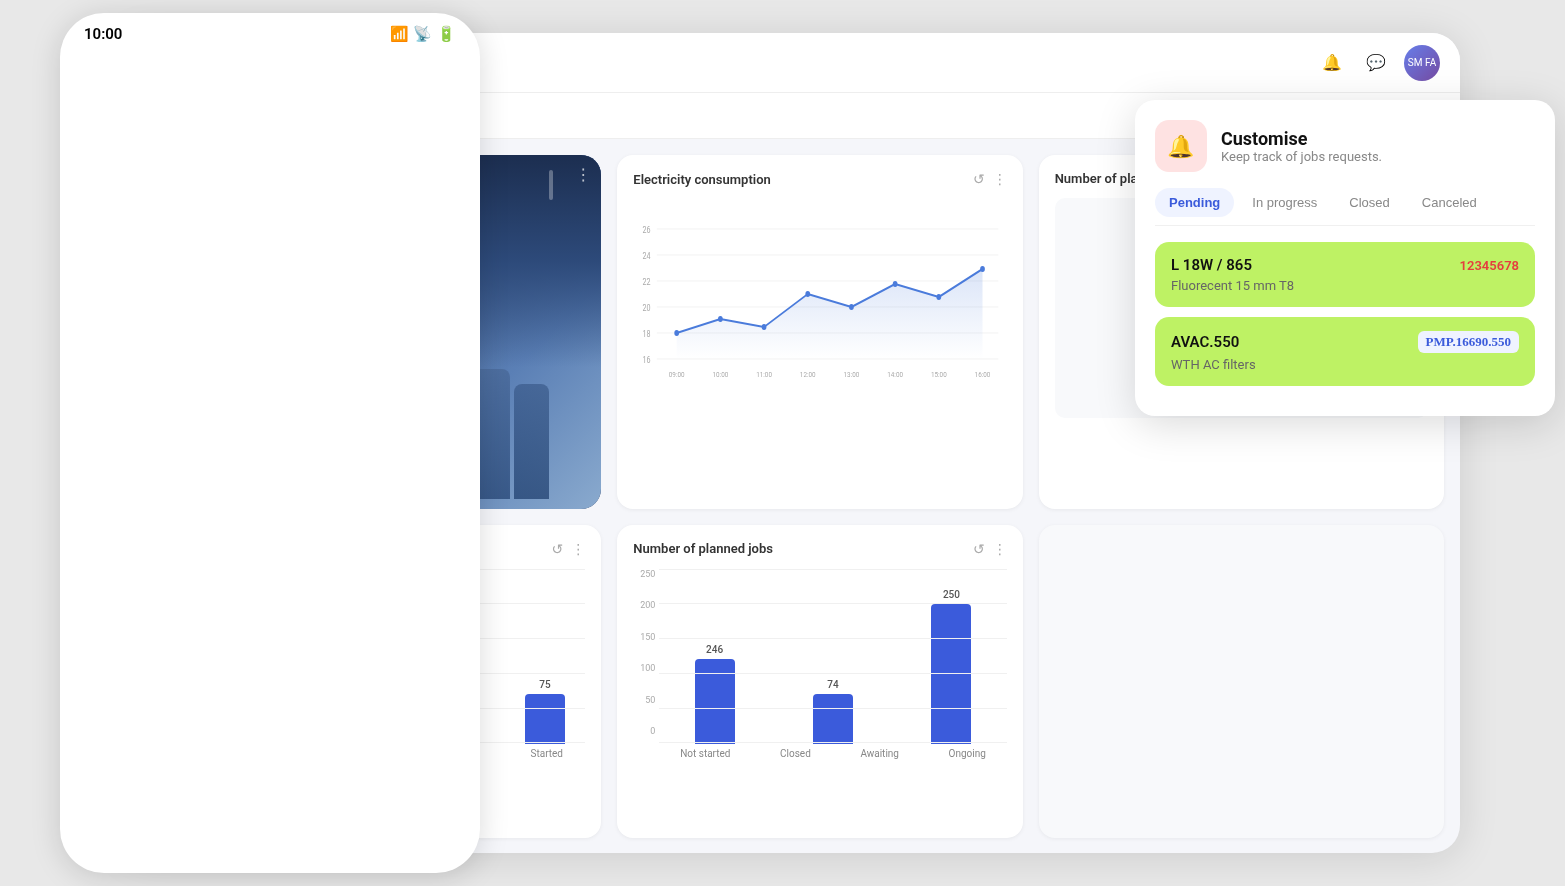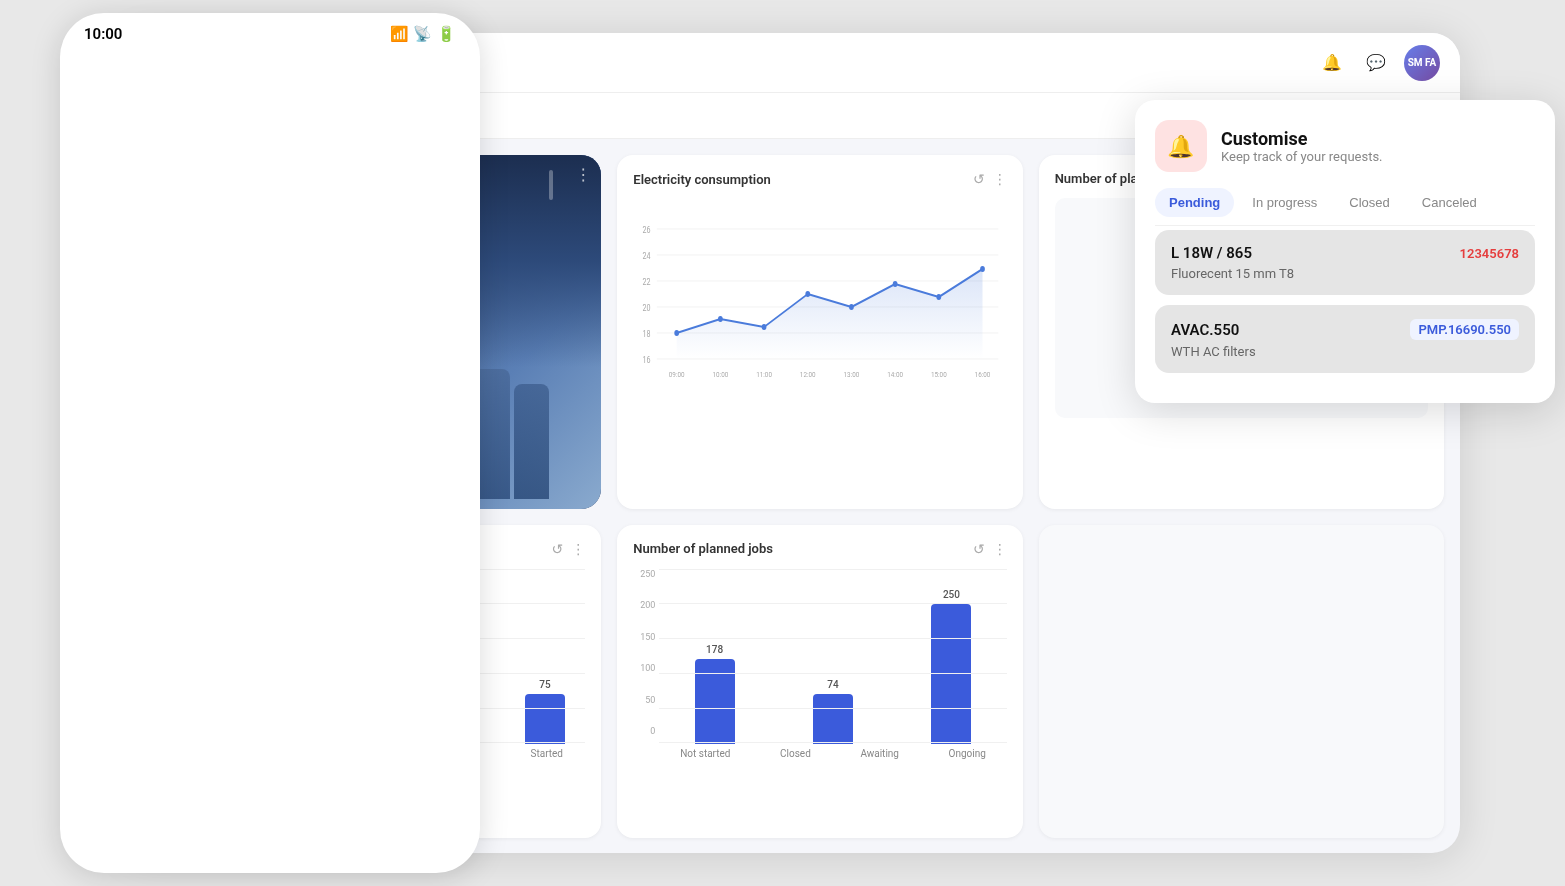--- a/index.html
+++ b/index.html
@@ -114,21 +114,21 @@
     .nav-avatar {
       width: 36px;
       height: 36px;
       border-radius: 50%;
       background: linear-gradient(135deg, #667eea 0%, #764ba2 100%);
       display: flex;
       align-items: center;
       justify-content: center;
       color: #fff;
       font-size: 10px;
-      font-weight: 700;
+      font-weight: 400;
     }
 
     
     .toolbar {
       background: #fff;
       display: flex;
       align-items: center;
       padding: 8px 20px;
       gap: 12px;
       border-bottom: 1px solid #eee;
@@ -319,21 +319,21 @@
     }
     .requests-text p {
       font-size: 13px;
       color: #888;
     }
 
     
     .tabs {
       display: flex;
       gap: 4px;
-      margin-bottom: 4px;
+      margin-bottom: 16px;
       border-bottom: 1px solid #f0f0f0;
       padding-bottom: 8px;
     }
     .tab {
       padding: 7px 14px;
       border-radius: 20px;
       font-size: 13px;
       font-weight: 500;
       cursor: pointer;
       color: #888;
@@ -341,21 +341,21 @@
       background: transparent;
     }
     .tab.active {
       background: #eff3ff;
       color: #3b5bdb;
       font-weight: 600;
     }
 
     
     .request-item {
-      background: #e5e5e5;
+      background: #bef264;
       border-radius: 14px;
       padding: 14px 16px;
       margin-bottom: 10px;
     }
     .request-item-header {
       display: flex;
       justify-content: space-between;
       align-items: center;
       margin-bottom: 4px;
     }
@@ -369,20 +369,21 @@
       color: #e53e3e;
       font-weight: 600;
     }
     .request-item-id-blue {
       font-size: 13px;
       color: #3b5bdb;
       font-weight: 600;
       background: #eff3ff;
       padding: 3px 8px;
       border-radius: 6px;
+      font-family: Liberation Serif, serif;
     }
     .request-item-desc {
       font-size: 13px;
       color: #666;
     }
 
     .requests-total {
       text-align: center;
       font-size: 13px;
       color: #888;
@@ -645,21 +646,21 @@
             <div style="flex:1;display:flex;align-items:flex-end;justify-content:space-around;gap:8px;position:relative;">
               <div style="position:absolute;top:0;left:0;right:0;bottom:0;display:flex;flex-direction:column;justify-content:space-between;pointer-events:none;">
                 <div style="border-top:1px solid #f0f0f0;width:100%;"></div>
                 <div style="border-top:1px solid #f0f0f0;width:100%;"></div>
                 <div style="border-top:1px solid #f0f0f0;width:100%;"></div>
                 <div style="border-top:1px solid #f0f0f0;width:100%;"></div>
                 <div style="border-top:1px solid #f0f0f0;width:100%;"></div>
                 <div style="border-top:1px solid #f0f0f0;width:100%;"></div>
               </div>
               <div class="bar-group">
-                <span class="bar-value">178</span>
+                <span class="bar-value">246</span>
                 <div class="bar" style="height:85px;"></div>
               </div>
               <div class="bar-group">
                 <span class="bar-value">74</span>
                 <div class="bar" style="height:50px;"></div>
               </div>
               <div class="bar-group">
                 <span class="bar-value">250</span>
                 <div class="bar" style="height:140px;"></div>
               </div>
@@ -680,21 +681,21 @@
 
     </div>
   </div>
 </div>
 
 <div class="requests-panel">
   <div class="requests-header">
     <div class="requests-icon">🔔</div>
     <div class="requests-text">
       <h3>Customise</h3>
-      <p>Keep track of your requests.</p>
+      <p>Keep track of jobs requests.</p>
     </div>
   </div>
 
   <div class="tabs">
     <button class="tab active">Pending</button>
     <button class="tab">In progress</button>
     <button class="tab">Closed</button>
     <button class="tab">Canceled</button>
   </div>
 

